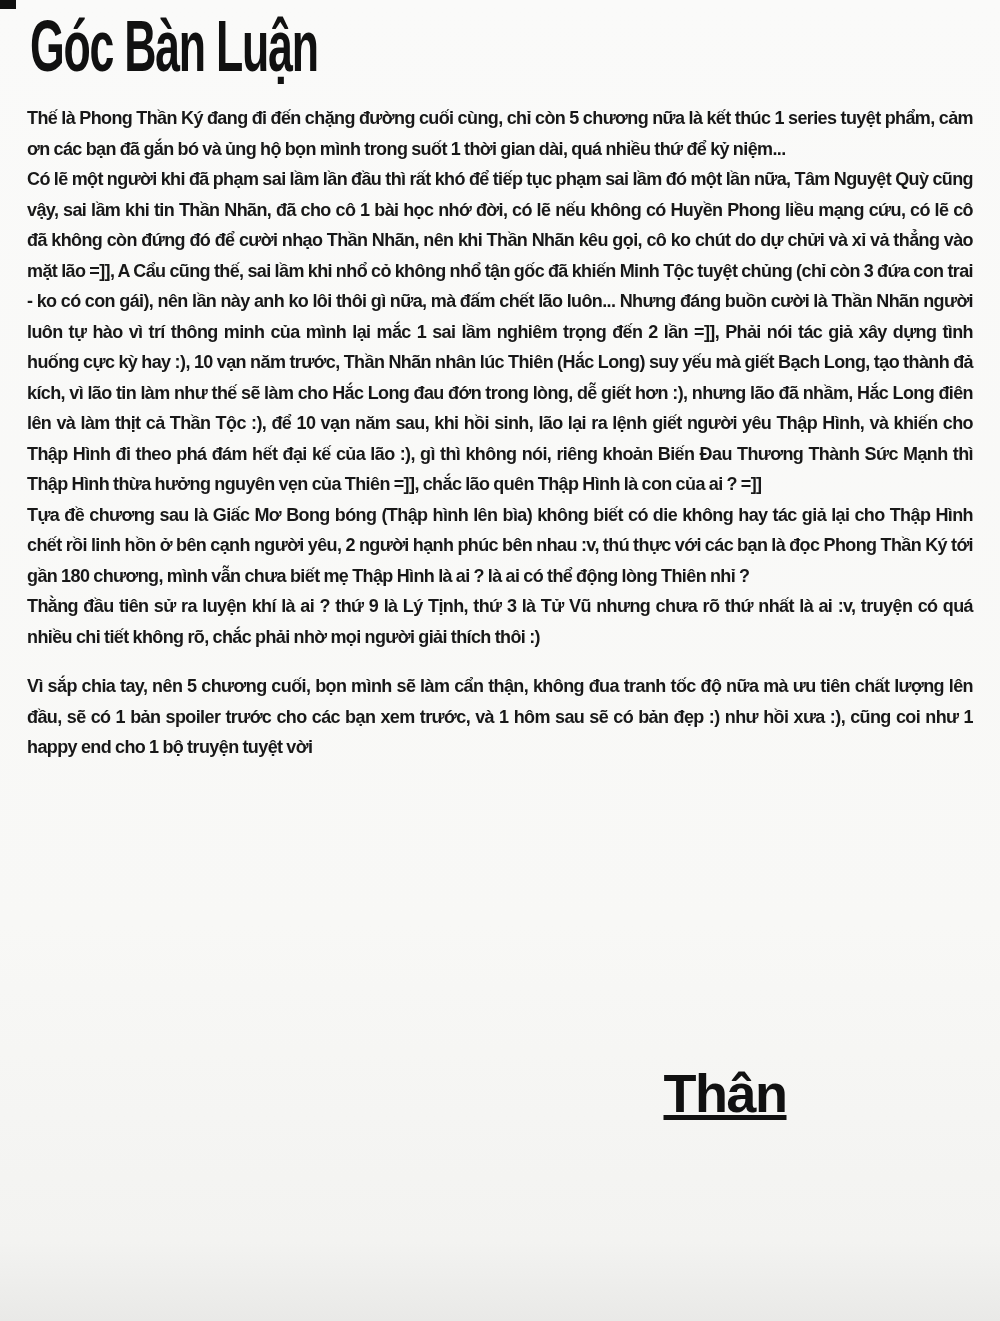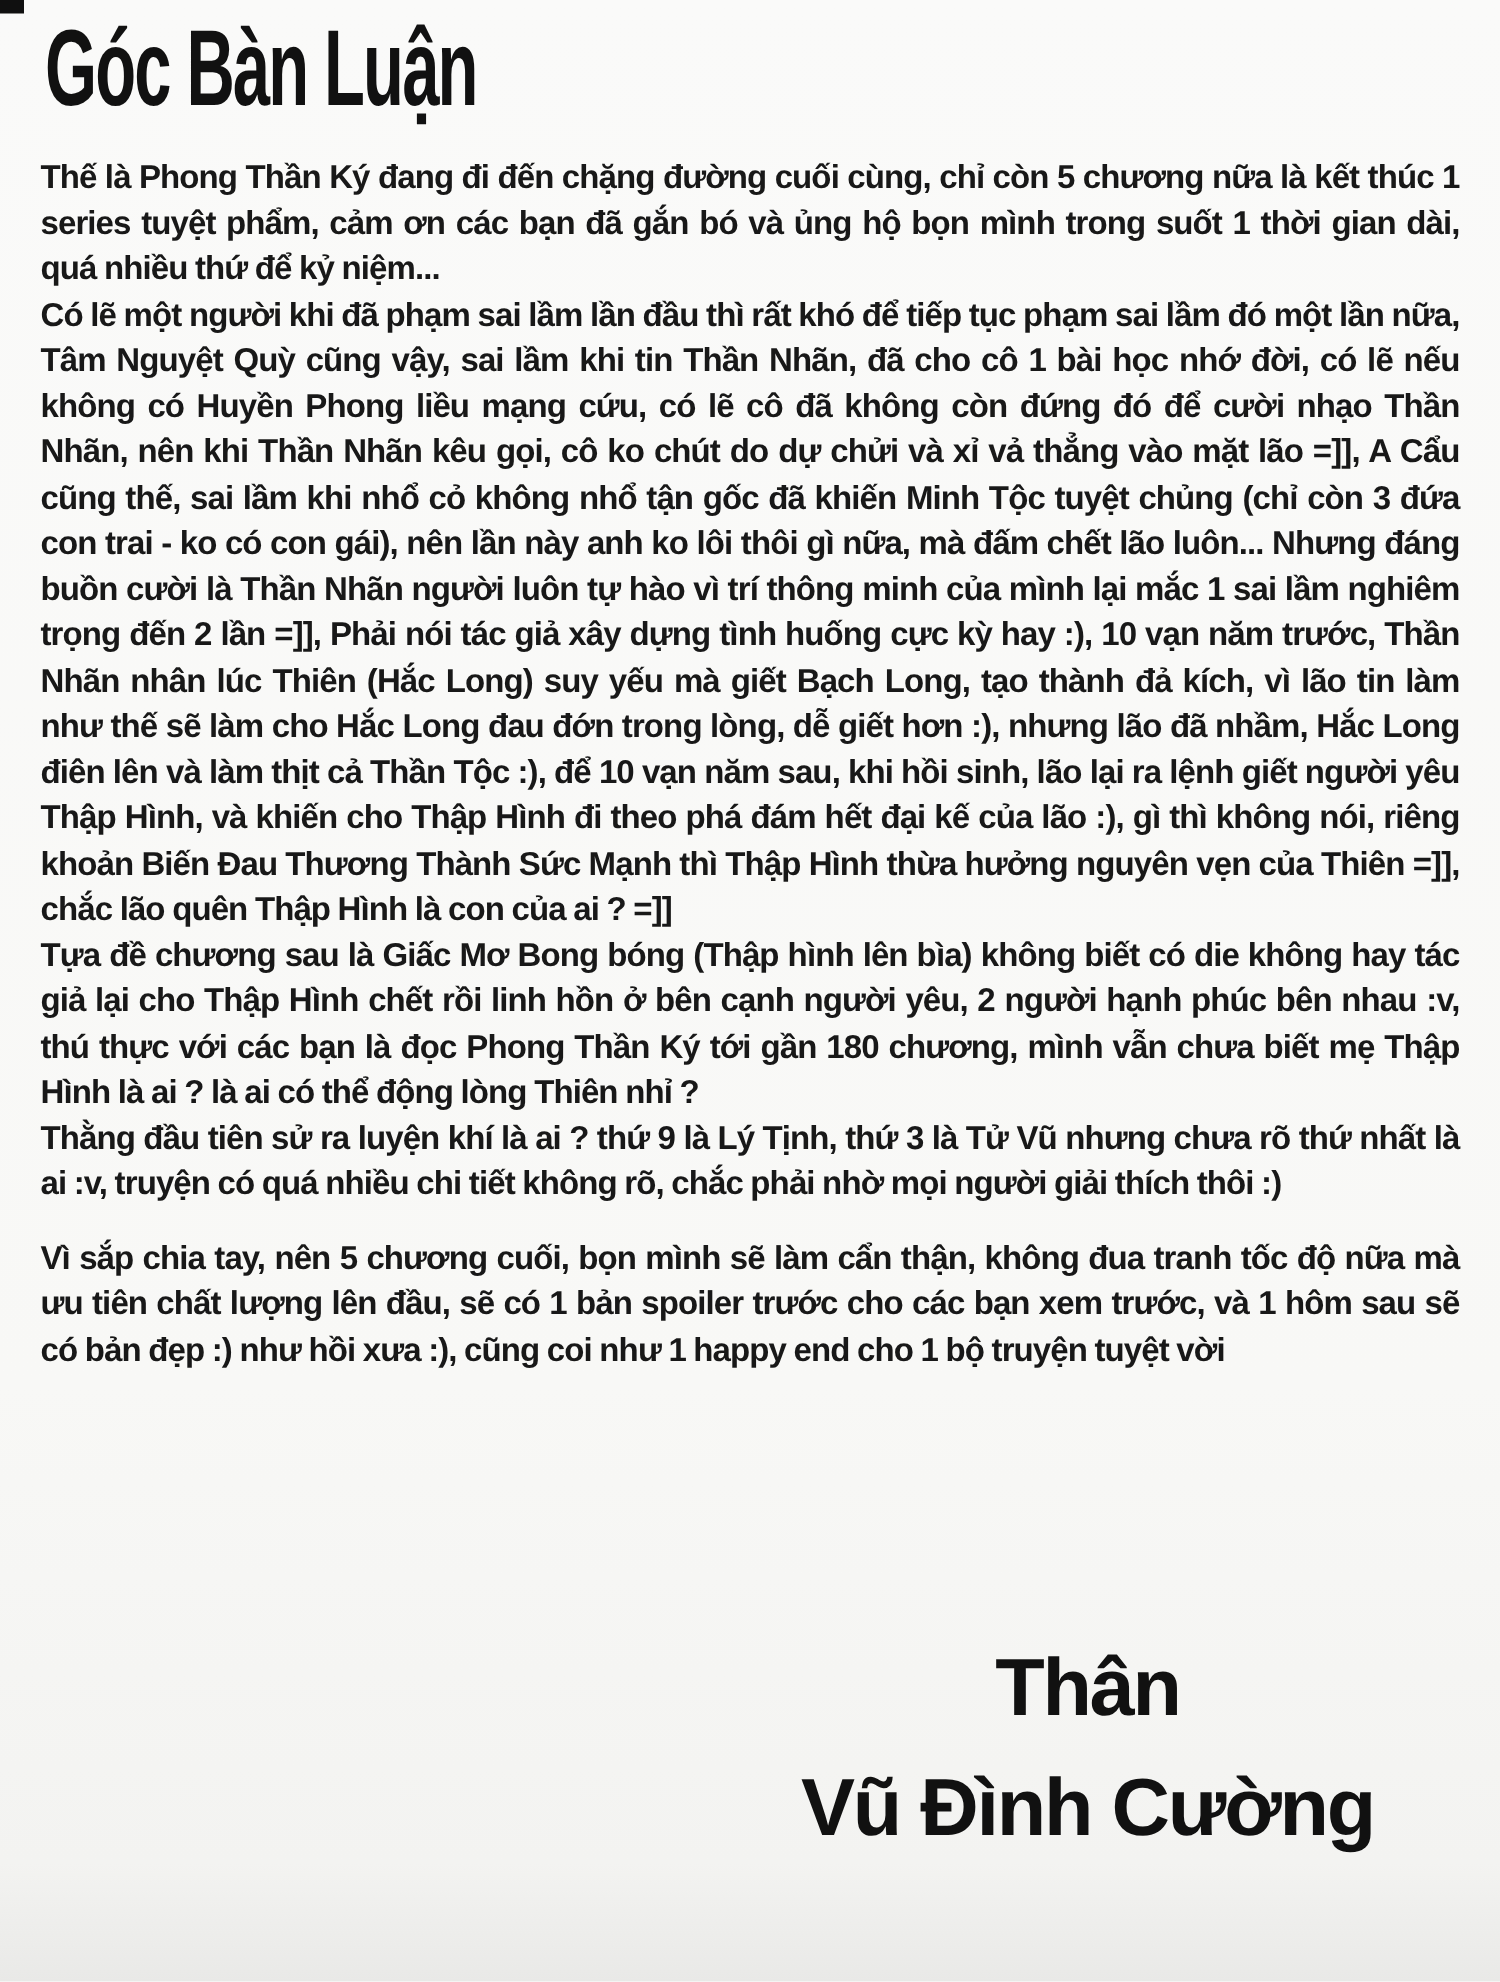--- a/index.html
+++ b/index.html
@@ -36,41 +36,42 @@
     color: #111111;
   }
 
   .body-text {
     position: absolute;
     top: 103px; left: 27px;
     width: 946px;
   }
   .body-text p {
     margin: 0;
-    font-size: 22px;
+    font-size: 18px;
     line-height: 30.5px;
     font-weight: bold;
     letter-spacing: -0.6px;
     word-spacing: -0.5px;
     text-align: justify;
     color: #181818;
   }
   .body-text p.gap-before { margin-top: 19px; }
 
   .signature {
     position: absolute;
-    top: 1085px; left: 515px;
+    top: 1053px; left: 515px;
     width: 420px;
     text-align: center;
     font-weight: bold;
     font-size: 54px;
     line-height: 80px;
     letter-spacing: -1.5px;
     color: #111111;
     white-space: nowrap;
+    text-decoration: underline;
   }
 </style>
 </head>
 <body>
 
 <div class="page">
 
   <div class="corner-mark"></div>
 
   <h1 class="title">Góc Bàn Luận</h1>
@@ -78,16 +79,15 @@
   <div class="body-text">
     <p>Thế là Phong Thần Ký đang đi đến chặng đường cuối cùng, chỉ còn 5 chương nữa là kết thúc 1 series tuyệt phẩm, cảm ơn các bạn đã gắn bó và ủng hộ bọn mình trong suốt 1 thời gian dài, quá nhiều thứ để kỷ niệm...</p>
     <p>Có lẽ một người khi đã phạm sai lầm lần đầu thì rất khó để tiếp tục phạm sai lầm đó một lần nữa, Tâm Nguyệt Quỳ cũng vậy, sai lầm khi tin Thần Nhãn, đã cho cô 1 bài học nhớ đời, có lẽ nếu không có Huyền Phong liều mạng cứu, có lẽ cô đã không còn đứng đó để cười nhạo Thần Nhãn, nên khi Thần Nhãn kêu gọi, cô ko chút do dự chửi và xỉ vả thẳng vào mặt lão =]], A Cẩu cũng thế, sai lầm khi nhổ cỏ không nhổ tận gốc đã khiến Minh Tộc tuyệt chủng (chỉ còn 3 đứa con trai - ko có con gái), nên lần này anh ko lôi thôi gì nữa, mà đấm chết lão luôn... Nhưng đáng buồn cười là Thần Nhãn người luôn tự hào vì trí thông minh của mình lại mắc 1 sai lầm nghiêm trọng đến 2 lần =]], Phải nói tác giả xây dựng tình huống cực kỳ hay :), 10 vạn năm trước, Thần Nhãn nhân lúc Thiên (Hắc Long) suy yếu mà giết Bạch Long, tạo thành đả kích, vì lão tin làm như thế sẽ làm cho Hắc Long đau đớn trong lòng, dễ giết hơn :), nhưng lão đã nhầm, Hắc Long điên lên và làm thịt cả Thần Tộc :), để 10 vạn năm sau, khi hồi sinh, lão lại ra lệnh giết người yêu Thập Hình, và khiến cho Thập Hình đi theo phá đám hết đại kế của lão :), gì thì không nói, riêng khoản Biến Đau Thương Thành Sức Mạnh thì Thập Hình thừa hưởng nguyên vẹn của Thiên =]], chắc lão quên Thập Hình là con của ai ? =]]</p>
     <p>Tựa đề chương sau là Giấc Mơ Bong bóng (Thập hình lên bìa) không biết có die không hay tác giả lại cho Thập Hình chết rồi linh hồn ở bên cạnh người yêu, 2 người hạnh phúc bên nhau :v, thú thực với các bạn là đọc Phong Thần Ký tới gần 180 chương, mình vẫn chưa biết mẹ Thập Hình là ai ? là ai có thể động lòng Thiên nhỉ ?</p>
     <p>Thằng đầu tiên sử ra luyện khí là ai ? thứ 9 là Lý Tịnh, thứ 3 là Tử Vũ nhưng chưa rõ thứ nhất là ai :v, truyện có quá nhiều chi tiết không rõ, chắc phải nhờ mọi người giải thích thôi :)</p>
     <p class="gap-before">Vì sắp chia tay, nên 5 chương cuối, bọn mình sẽ làm cẩn thận, không đua tranh tốc độ nữa mà ưu tiên chất lượng lên đầu, sẽ có 1 bản spoiler trước cho các bạn xem trước, và 1 hôm sau sẽ có bản đẹp :) như hồi xưa :), cũng coi như 1 happy end cho 1 bộ truyện tuyệt vời</p>
   </div>
 
   <div class="signature">
     <div>Thân</div>
-    <div>Vũ Đình Cường</div>
   </div>
 
 </div>
 
 </body></html>

